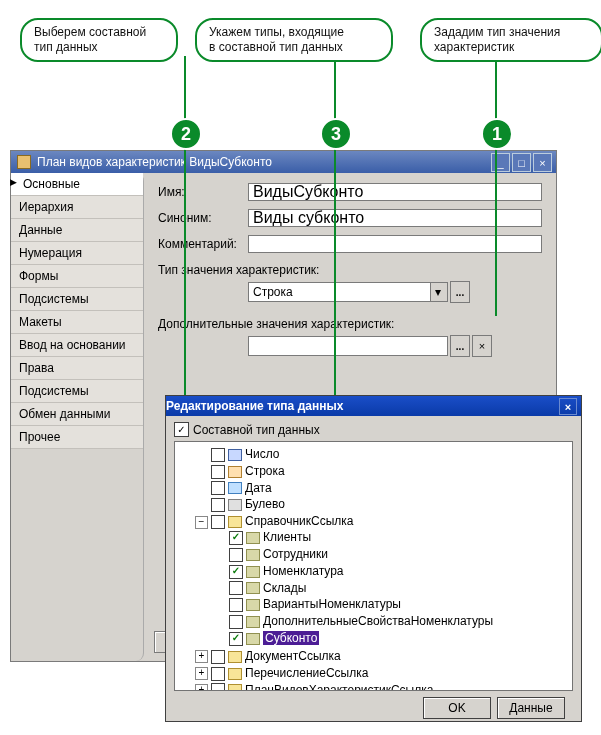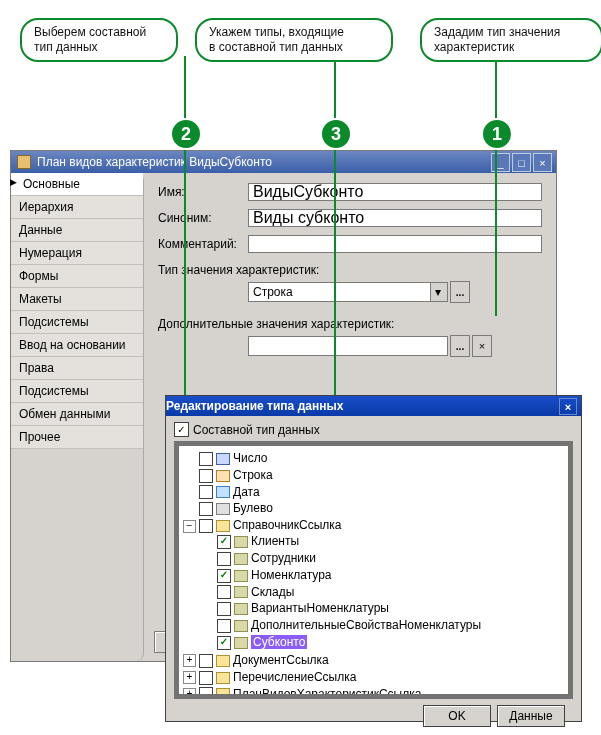--- a/index.html
+++ b/index.html
@@ -203,22 +203,22 @@
   .dlg-body {
     padding: 6px 8px 4px 8px;
   }
   .chk-row { display:flex;align-items:center;font-size:12px;margin-bottom:4px; }
   .chk {
     width:13px;height:13px;border:1px solid #404040;background:#fff;margin-right:4px;
     display:flex;align-items:center;justify-content:center;font-size:10px;color:#000;
     cursor:pointer;
   }
   .tree-box {
-    background:#fff;border:5px solid #737373;height:240px;overflow:auto;
-    padding:4px 2px;
+    background:#fff;border:1px solid #737373;height:240px;overflow:auto;
+    padding:4px 18px;
   }
   .tree ul { list-style:none; margin:0; padding-left:18px; }
   .tree > ul { padding-left:2px; }
   .tree li { position:relative; padding:1px 0; white-space:nowrap; font-size:12px; }
   .expander {
     display:inline-block;width:11px;height:11px;border:1px solid #888;background:#fff;
     text-align:center;line-height:9px;font-size:10px;margin-right:3px;cursor:pointer;
     vertical-align:middle;
   }
   .no-exp { display:inline-block;width:13px;height:11px;margin-right:3px; vertical-align:middle;}
@@ -230,21 +230,21 @@
   .tchk.on::before { content:"✓"; font-weight:bold; }
   .ticon {
     display:inline-block;width:14px;height:12px;vertical-align:middle;margin-right:3px;
   }
   .ic-num { background:#c8d8ff;box-shadow:inset 0 0 0 1px #4060a0; }
   .ic-str { background:#ffe0b0;box-shadow:inset 0 0 0 1px #b08030; }
   .ic-date{ background:#c0e0ff;box-shadow:inset 0 0 0 1px #4080c0; }
   .ic-bool{ background:#e0e0e0;box-shadow:inset 0 0 0 1px #808080; }
   .ic-fold{ background:#f8e598;box-shadow:inset 0 0 0 1px #b09030; }
   .ic-ref { background:#d8d8a8;box-shadow:inset 0 0 0 1px #909050; }
-  .hl { background:#8b5cf6;color:#fff;padding:0 2px; }
+  .hl { background:#4c1d95;color:#fff;padding:0 2px; }
   .dlg-buttons {
     display:flex;justify-content:flex-end;gap:6px;padding:6px 8px 0 0;
   }
   .dlg-btn {
     width:68px;height:22px;background:#d6d3ce;border:1px solid #404040;
     box-shadow:inset 1px 1px 0 #fff;font-size:12px;cursor:pointer;
   }
 </style>
 </head>
 <body>
@@ -289,22 +289,22 @@
         </div>
     </div>
   </div>
   <div class="win-body">
     <div class="sidebar">
       <div class="side-item active"><span>Основные</span></div>
       <div class="side-item"><span>Иерархия</span></div>
       <div class="side-item"><span>Данные</span></div>
       <div class="side-item"><span>Нумерация</span></div>
       <div class="side-item"><span>Формы</span></div>
+      <div class="side-item"><span>Подсистемы</span></div>
       <div class="side-item"><span>Макеты</span></div>
-      <div class="side-item"><span>Подсистемы</span></div>
       <div class="side-item"><span>Ввод на основании</span></div>
       <div class="side-item"><span>Права</span></div>
       <div class="side-item"><span>Подсистемы</span></div>
       <div class="side-item"><span>Обмен данными</span></div>
       <div class="side-item"><span>Прочее</span></div>
     </div>
     <div class="content">
       <div class="row">
         <div class="lbl">Имя:</div>
         <input class="tb" value="ВидыСубконто" style="">

